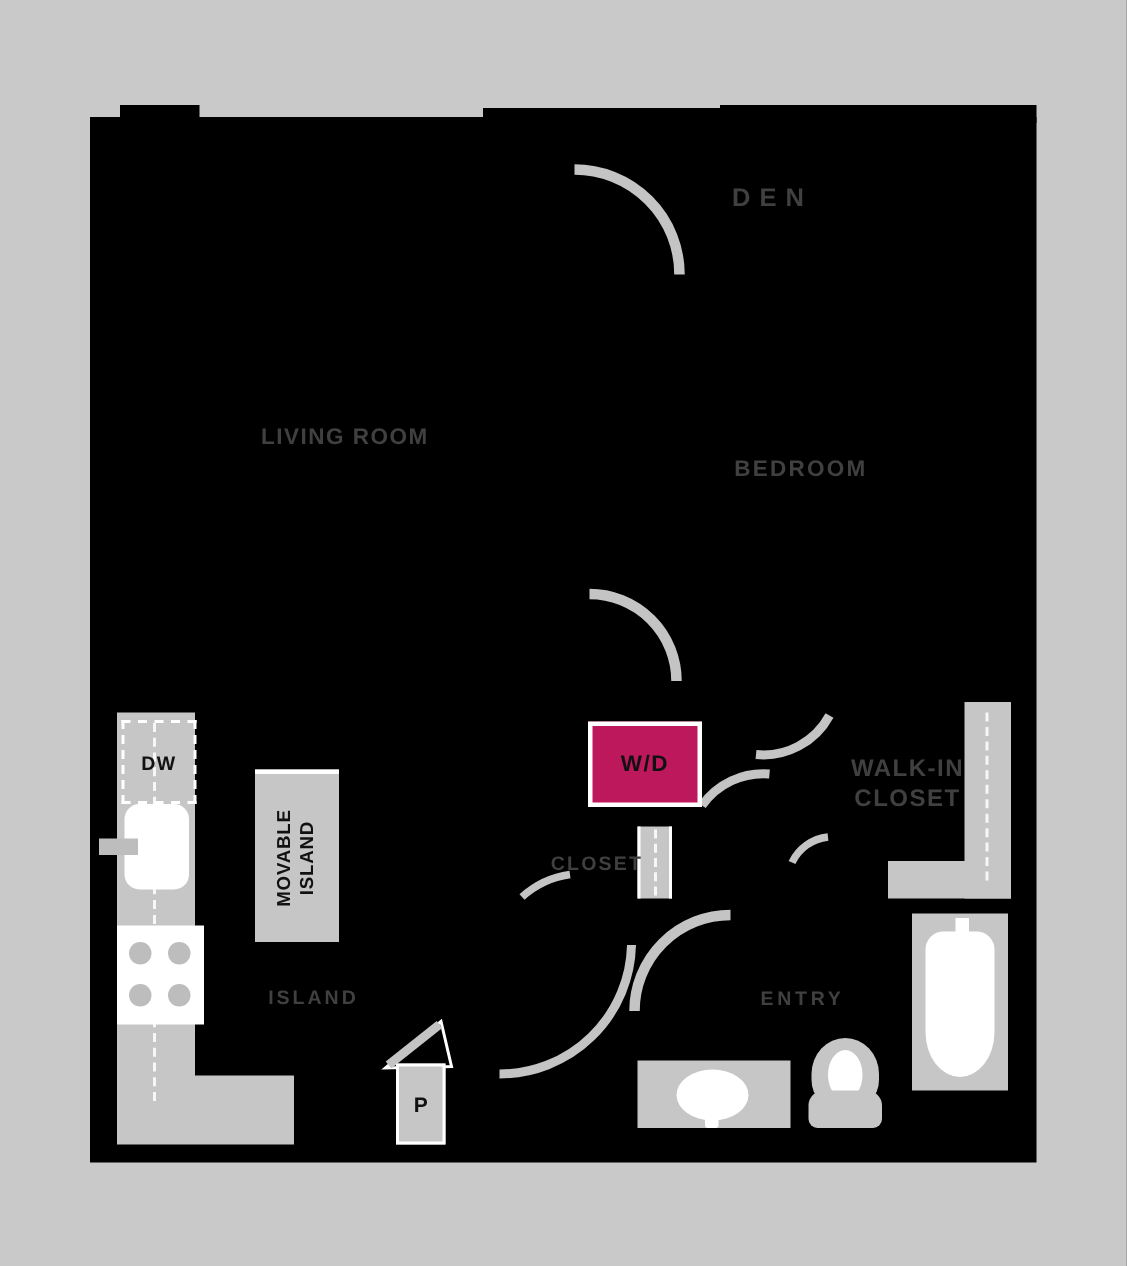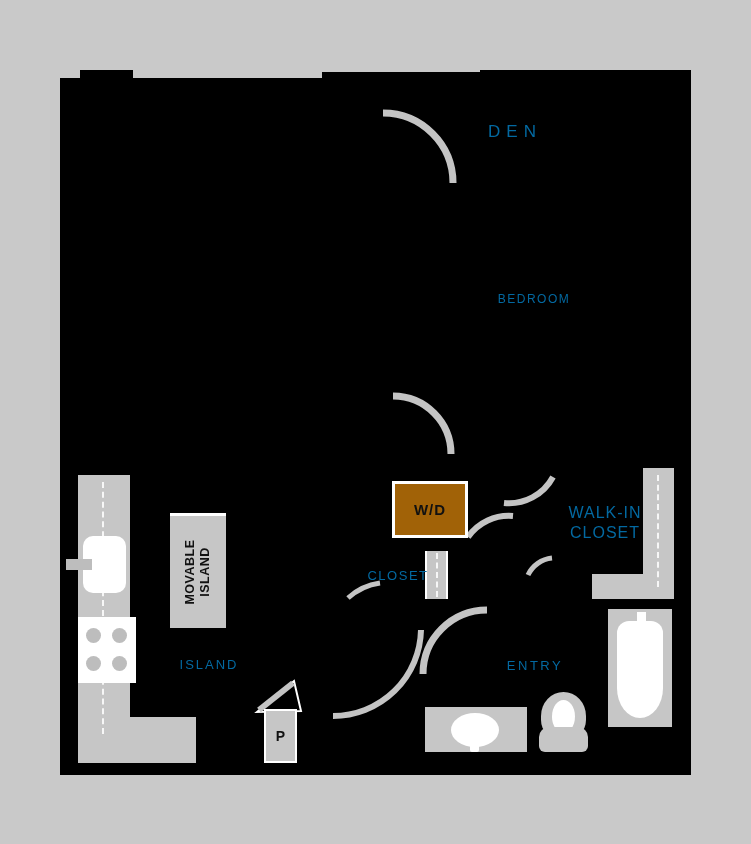--- a/index.html
+++ b/index.html
@@ -8,22 +8,22 @@
     width:751px;height:844px;
     background:#c9c9c9;
     overflow:hidden;
     font-family:"Liberation Sans", sans-serif;
   }
   .abs{position:absolute;}
   .wall{background:#000;}
   .fx{background:#c6c6c6;}
   .white-box{background:#fff;}
   .room-label{
-    color:#0369a1;
-    font-weight:normal;
+    color:#404040;
+    font-weight:bold;
     text-align:center;
     line-height:1.25;
   }
   .black-label{
     color:#111;
     font-weight:bold;
     display:flex;align-items:center;justify-content:center;
     text-align:center;
   }
   .dashed-v{border-left:2px dashed rgba(255,255,255,.85);}
@@ -54,20 +54,23 @@
     <path d="M 528 575 A 30 30 0 0 1 552 558" fill="none" stroke="#c4c4c4" stroke-width="5"></path>
 
     <path d="M 257 712 L 294 681 L 301 711 Z" fill="none" stroke="#fff" stroke-width="2"></path>
     <path d="M 259 710 L 293 683" fill="none" stroke="#c4c4c4" stroke-width="6"></path>
   </svg>
 
   <div class="abs fx" style="left:78px;top:475px;width:52px;height:288px;"></div>
   <div class="abs fx" style="left:130px;top:717px;width:66px;height:46px;"></div>
   <div class="abs dashed-v" style="left:102px;top:482px;height:252px;width:0;"></div>
 
+  <div class="abs black-label" style="left:81px;top:480px;width:46px;height:52px;border:2px dashed #fff;font-size:13px;letter-spacing:1px;">
+    <span>DW</span>
+  </div>
 
   <div class="abs white-box" style="left:83px;top:536px;width:43px;height:57px;border-radius:10px;"></div>
   <div class="abs" style="left:66px;top:559px;width:26px;height:11px;background:#bdbdbd;"></div>
 
   <div class="abs white-box" style="left:78px;top:617px;width:58px;height:66px;">
     <span class="burner" style="left:8px;top:11px;"></span>
     <span class="burner" style="left:34px;top:11px;"></span>
     <span class="burner" style="left:8px;top:39px;"></span>
     <span class="burner" style="left:34px;top:39px;"></span>
   </div>
@@ -78,21 +81,21 @@
       <span>ISLAND</span>
     </div>
   </div>
 
 
   <div class="abs black-label" style="left:264px;top:709px;width:33px;height:54px;background:#c6c6c6;border:2px solid #fff;font-size:14px;box-sizing:border-box;">
     <span>P</span>
   </div>
 
 
-  <div class="abs black-label" style="left:392px;top:481px;width:76px;height:57px;background:#a16207;border:3px solid #fff;font-size:15px;letter-spacing:1px;box-sizing:border-box;">
+  <div class="abs black-label" style="left:392px;top:481px;width:76px;height:57px;background:#be185d;border:3px solid #fff;font-size:15px;letter-spacing:1px;box-sizing:border-box;">
     <span>W/D</span>
   </div>
 
   <div class="abs fx" style="left:425px;top:551px;width:23px;height:48px;border-left:2px solid #fff;border-right:2px solid #fff;box-sizing:border-box;">
     <div class="dashed-v" style="position:absolute;left:9px;top:2px;height:44px;width:0;"></div>
   </div>
 
   <div class="abs fx" style="left:643px;top:468px;width:31px;height:131px;"></div>
   <div class="abs fx" style="left:592px;top:574px;width:82px;height:25px;"></div>
   <div class="abs dashed-v" style="left:657px;top:475px;height:112px;width:0;"></div>
@@ -105,21 +108,24 @@
   <div class="abs white-box" style="left:552px;top:700px;width:23px;height:33px;border-radius:50%;"></div>
   <div class="abs fx" style="left:539px;top:727px;width:49px;height:25px;border-radius:10px 10px 6px 6px;"></div>
 
   <div class="abs fx" style="left:608px;top:609px;width:64px;height:118px;"></div>
   <div class="abs white-box" style="left:617px;top:621px;width:46px;height:97px;border-radius:12px 12px 23px 23px / 12px 12px 30px 30px;"></div>
   <div class="abs white-box" style="left:637px;top:612px;width:9px;height:13px;"></div>
 
   <div class="abs room-label" style="left:478px;top:121px;width:74px;font-size:17px;letter-spacing:6px;">
     <span>DEN</span>
   </div>
-  <div class="abs room-label" style="left:479px;top:292px;width:110px;font-size:12px;letter-spacing:1.5px;">
+  <div class="abs room-label" style="left:160px;top:283px;width:140px;font-size:15px;letter-spacing:1px;">
+    <span>LIVING ROOM</span>
+  </div>
+  <div class="abs room-label" style="left:479px;top:304px;width:110px;font-size:15px;letter-spacing:1.5px;">
     <span>BEDROOM</span>
   </div>
   <div class="abs room-label" style="left:565px;top:503px;width:80px;font-size:16px;letter-spacing:1px;">
     <div>WALK-IN</div>
     <div>CLOSET</div>
   </div>
   <div class="abs room-label" style="left:356px;top:568px;width:84px;font-size:13px;letter-spacing:1.5px;">
     <span>CLOSET</span>
   </div>
   <div class="abs room-label" style="left:165px;top:657px;width:88px;font-size:13px;letter-spacing:2px;">

